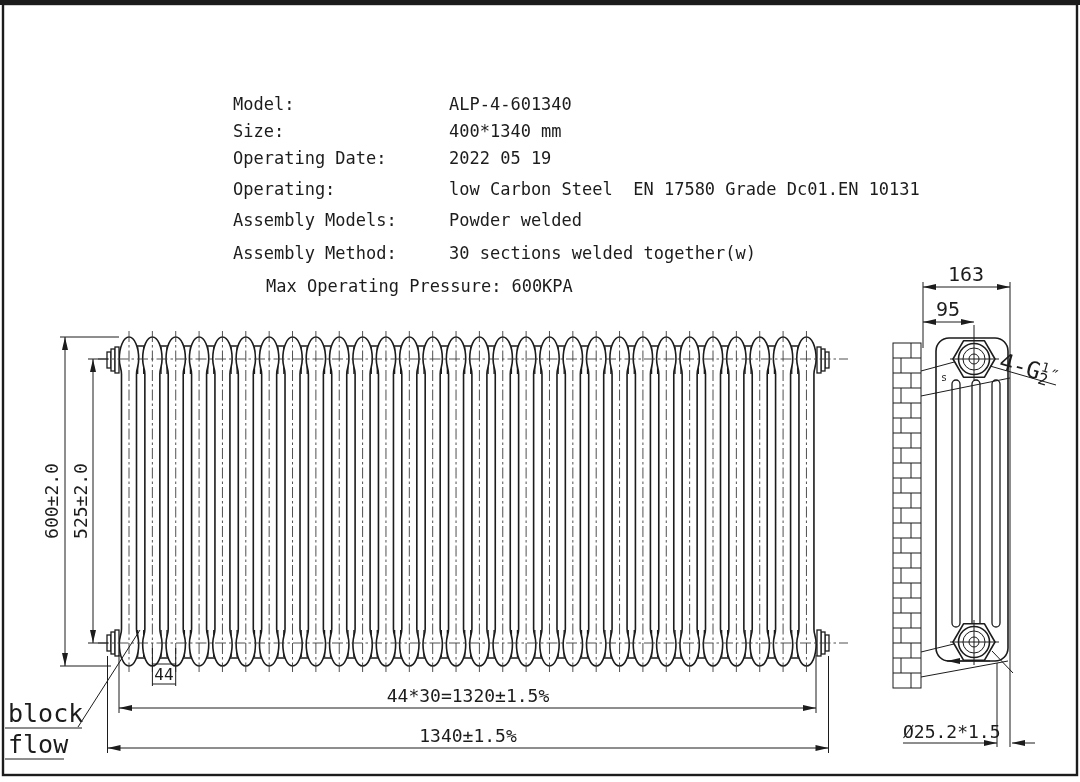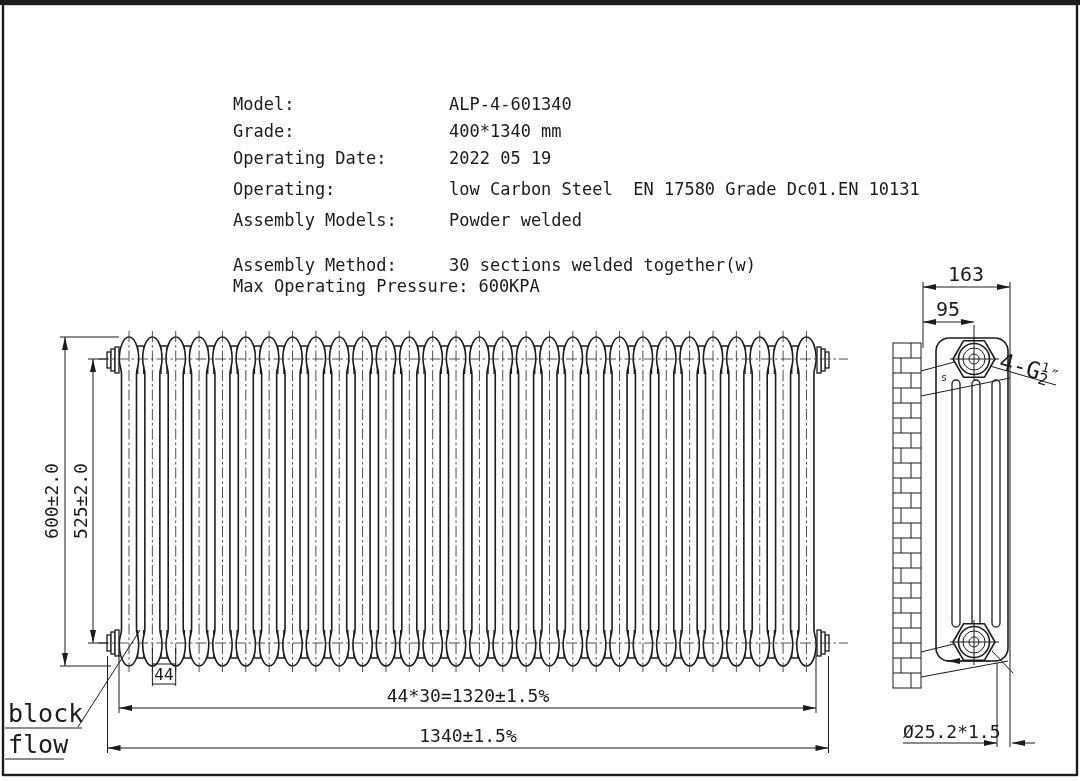--- a/index.html
+++ b/index.html
@@ -3,44 +3,44 @@
 <meta charset="utf-8">
 <style>
   html,body{margin:0;padding:0;background:#e8e8e8;}
   .page{
     position:relative;width:1080px;height:782px;background:#ffffff;
     font-family:"DejaVu Sans Mono","Liberation Mono",monospace;color:#1c1c1c;
     overflow:hidden;
   }
   .spec-row{position:absolute;left:233px;white-space:pre;font-size:17px;line-height:19px;}
   .spec-label{display:inline-block;min-width:216px;}
-  .spec-label.autow{min-width:0;margin-right:10px;}
+  .spec-label.autow{min-width:0;margin-right:10px;margin-left:33px;}
   svg.dwg{position:absolute;left:0;top:0;}
   .thick{stroke:#1c1c1c;stroke-width:1.6;fill:none;stroke-linejoin:round;}
   .thin{stroke:#1c1c1c;stroke-width:1;fill:none;}
   .neck{stroke:#1c1c1c;stroke-width:1.3;fill:none;}
   .cl{stroke:#3c3c3c;stroke-width:0.9;fill:none;stroke-dasharray:11 3 2.5 3;}
   .fillw{fill:#ffffff;}
   .arrow{fill:#1c1c1c;stroke:none;}
   text{fill:#1c1c1c;font-family:"DejaVu Sans Mono","Liberation Mono",monospace;}
   .dimtext{font-size:18px;}
   .calltext{font-size:25px;}
 </style>
 </head>
 <body>
 
 <div class="page">
 
   <div>
     <div class="spec-row" style="top:95px"><span class="spec-label">Model:</span><span>ALP-4-601340</span></div>
-    <div class="spec-row" style="top:122px"><span class="spec-label">Grade:</span><span>400*1340 mm</span></div>
+    <div class="spec-row" style="top:122px"><span class="spec-label">Size:</span><span>400*1340 mm</span></div>
     <div class="spec-row" style="top:149px"><span class="spec-label">Operating Date:</span><span>2022 05 19</span></div>
     <div class="spec-row" style="top:180px"><span class="spec-label">Operating:</span><span>low Carbon Steel  EN 17580 Grade Dc01.EN 10131</span></div>
     <div class="spec-row" style="top:211px"><span class="spec-label">Assembly Models:</span><span>Powder welded</span></div>
-    <div class="spec-row" style="top:256px"><span class="spec-label">Assembly Method:</span><span>30 sections welded together(w)</span></div>
+    <div class="spec-row" style="top:244px"><span class="spec-label">Assembly Method:</span><span>30 sections welded together(w)</span></div>
     <div class="spec-row" style="top:277px"><span class="spec-label autow">Max Operating Pressure:</span><span>600KPA</span></div>
   </div>
 
   <svg id="dwg" class="dwg" width="1080" height="782" viewBox="0 0 1080 782">
 
     <g>
       <line x1="0" y1="2.5" x2="1080" y2="2.5" stroke="#1c1c1c" stroke-width="5"></line>
       <rect x="3" y="4" width="1074" height="771" fill="none" stroke="#1c1c1c" stroke-width="2.4"></rect>
     </g>
 

